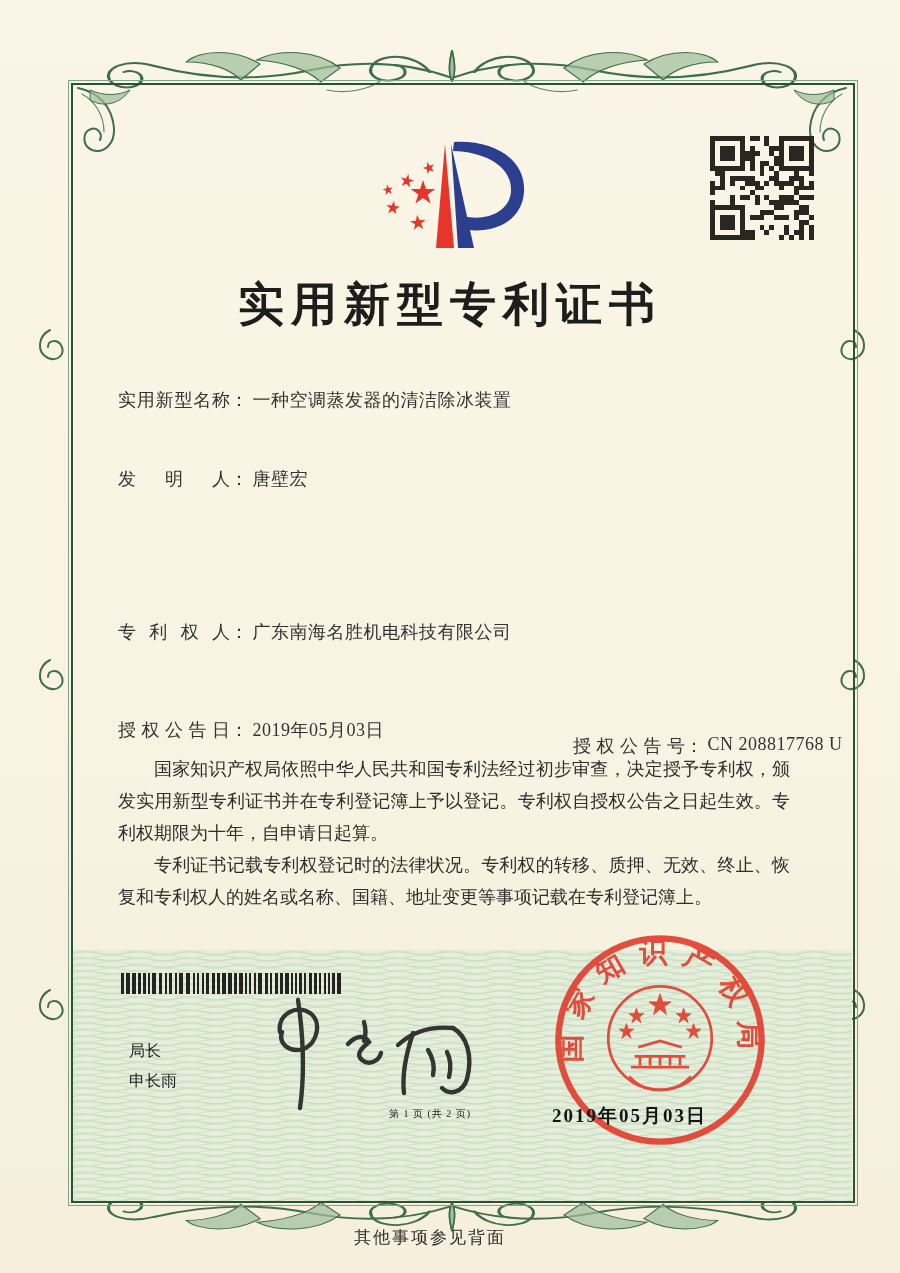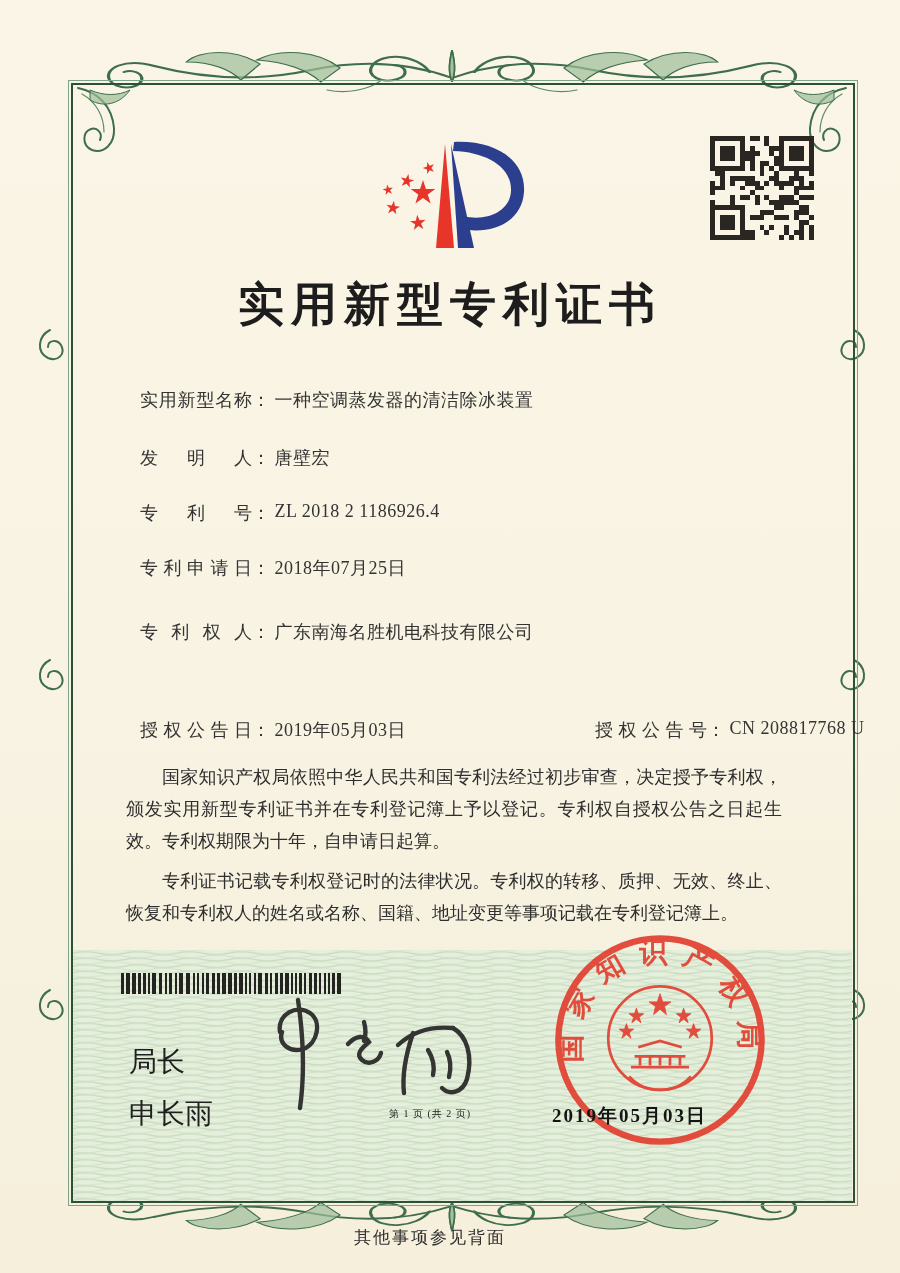--- a/index.html
+++ b/index.html
@@ -22,33 +22,33 @@
   .leafF{fill:#9dbd98;stroke:#3f6e4e;stroke-width:1;fill-opacity:.7;}
   
   .cert-no{position:absolute; left:95px; top:143px; font-size:21px; letter-spacing:3px; color:#222;}
   .logo{position:absolute; left:366px; top:138px;}
   .qr{position:absolute; left:710px; top:136px; width:104px; height:104px;}
   .title{position:absolute; left:0; top:274px; width:900px; text-align:center;
          font-size:46px; font-weight:bold; letter-spacing:7px; color:#1d1d1d;}
   
   .frow{position:absolute; left:118px; font-size:18px; color:#333; white-space:nowrap;}
   .flabel{display:inline-block; width:112px; text-align:justify; text-align-last:justify;
-          vertical-align:top;margin-left:22px;}
+          vertical-align:top;}
   .fcolon{display:inline-block; vertical-align:top;}
   .fvalue{display:inline-block; letter-spacing:.5px; vertical-align:top;}
   .frow.addr .fvalue{white-space:normal; width:520px; line-height:1.8;}
-  .grant2{position:absolute; left:455px; top:0; white-space:nowrap;}
+  .grant2{position:absolute; left:455px; top:16px; white-space:nowrap;}
   
   .body-text{position:absolute; left:118px; top:753px; width:672px; font-size:18px;
              line-height:1.78; text-align:justify; color:#2e2e2e;}
-  .body-text p{margin:8px; text-indent:2em;font-family:Liberation Serif, serif;}
+  .body-text p{margin:0; text-indent:2em;font-family:Liberation Serif, serif;}
   
   .barcode{position:absolute; left:121px; top:973px; width:226px; height:21px; display:flex;}
   .barcode i{display:block; background:#25231f; height:100%;}
-  .officer{position:absolute; left:129px; top:1036px; font-size:28px; color:#1f1f1f;
+  .officer{position:absolute; left:129px; top:1036px; font-size:16px; color:#1f1f1f;
            font-family:"Liberation Sans","DejaVu Sans",sans-serif; line-height:1.85;}
   .signature{position:absolute; left:252px; top:992px;}
   .seal{position:absolute; left:542px; top:922px;}
   .seal-date{position:absolute; left:552px; top:1103px; font-size:19px; letter-spacing:2px;
              color:#141414; font-weight:bold;}
   .page-info{position:absolute; left:0; top:1107px; width:860px; text-align:center;
              font-size:10px; color:#222; letter-spacing:1px;}
   .back-note{position:absolute; left:0; top:1226px; width:860px; text-align:center;
              font-size:17px; color:#2e2e2e; letter-spacing:2px;}
 </style>
@@ -349,31 +349,23 @@
       <rect x="18" y="20" width="1" height="1" fill="#2a2722"></rect>
       <rect x="20" y="20" width="1" height="1" fill="#2a2722"></rect>
     </svg>
 
   <div class="title">实用新型专利证书</div>
 
   <div class="frow" style="top:388px">
     <span class="flabel">实用新型名称</span><span class="fcolon">：</span>
     <span class="fvalue">一种空调蒸发器的清洁除冰装置</span>
   </div>
-  <div class="frow" style="top:446px">
+  <div class="frow" style="top:467px">
     <span class="flabel">发明人</span><span class="fcolon">：</span>
     <span class="fvalue">唐壁宏</span>
-  </div>
-  <div class="frow" style="top:501px">
-    <span class="flabel">专利号</span><span class="fcolon">：</span>
-    <span class="fvalue">ZL 2018 2 1186926.4</span>
-  </div>
-  <div class="frow" style="top:556px">
-    <span class="flabel">专利申请日</span><span class="fcolon">：</span>
-    <span class="fvalue">2018年07月25日</span>
   </div>
   <div class="frow" style="top:620px">
     <span class="flabel">专利权人</span><span class="fcolon">：</span>
     <span class="fvalue">广东南海名胜机电科技有限公司</span>
   </div>
   <div class="frow" style="top:718px">
     <span class="flabel">授权公告日</span><span class="fcolon">：</span>
     <span class="fvalue">2019年05月03日</span>
     <span class="grant2">
       <span class="flabel">授权公告号</span><span class="fcolon">：</span>

